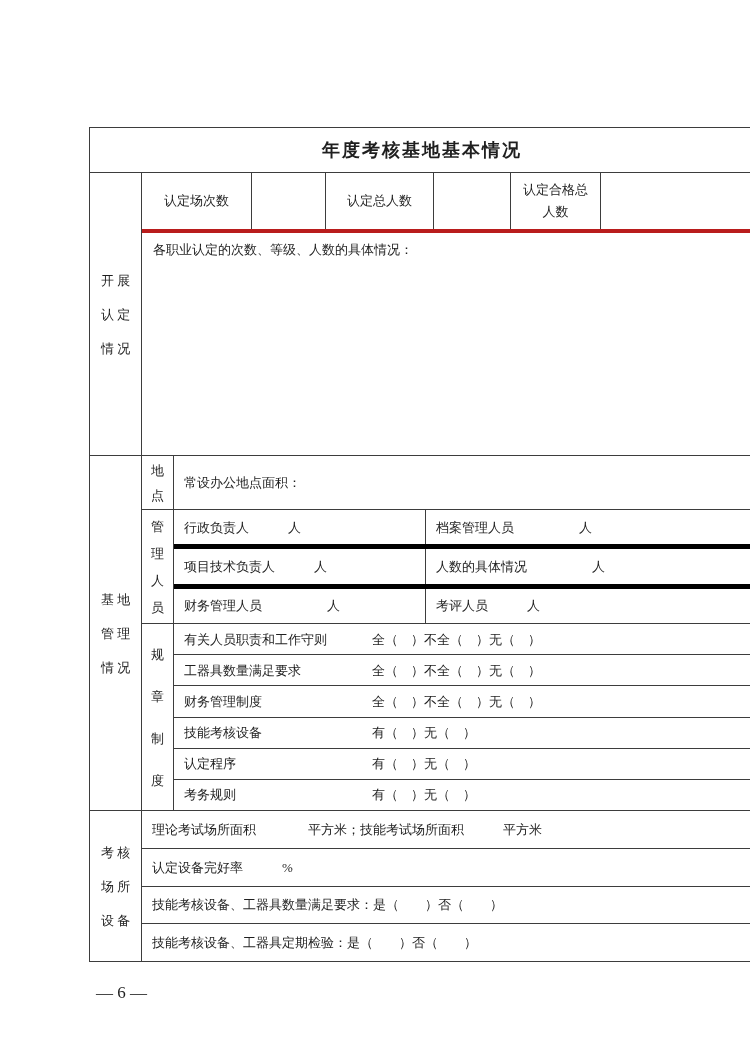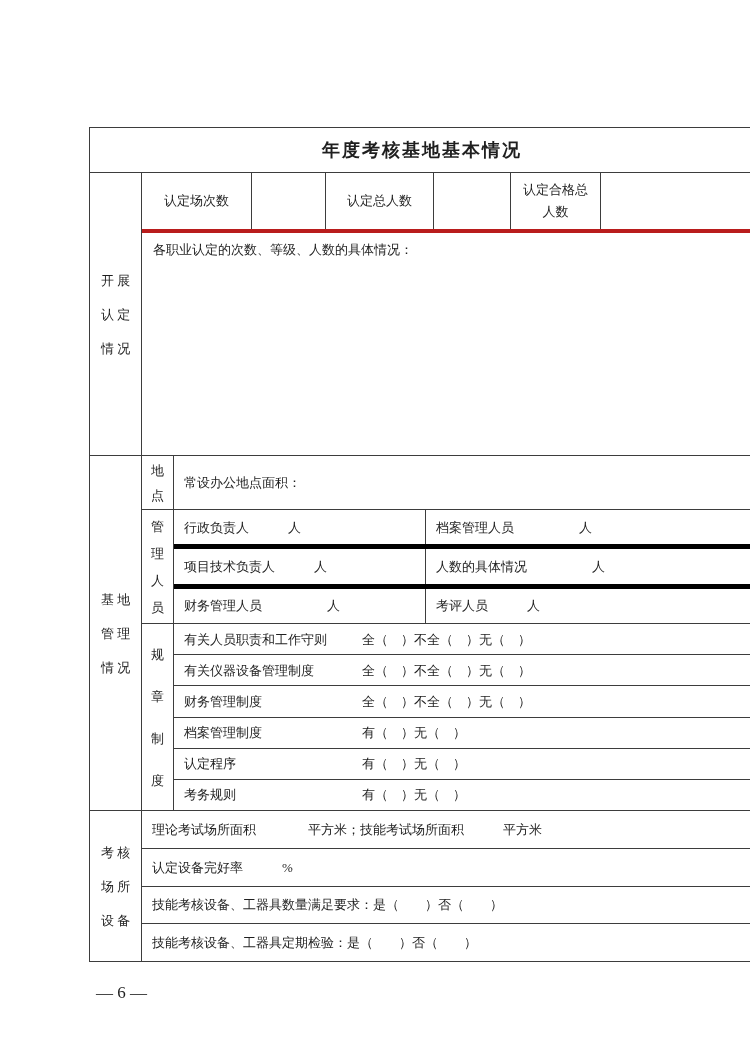--- a/index.html
+++ b/index.html
@@ -69,21 +69,21 @@
   .staff-cell { display:flex; align-items:center; padding-left:10px; white-space:pre; }
   .staff-left  { width:252px; flex:0 0 252px; border-right:1px solid #3d3d3d; }
   .staff-right { flex:1; }
 
   .rules-block { flex:1; display:flex; }
   .rules-block .subcol { gap:29px; }
   .rules-rows { flex:1; display:flex; flex-direction:column; }
   .rule-row { flex:1; display:flex; align-items:center; position:relative; border-bottom:1px solid #3d3d3d; }
   .rule-row:last-child { border-bottom:none; }
   .rule-label { padding-left:10px; white-space:pre; }
-  .rule-options { position:absolute; left:188px; white-space:pre; }
+  .rule-options { position:absolute; left:198px; white-space:pre; }
 
   
   .sec3 { flex:1; display:flex; }
   .sec3-rows { flex:1; display:flex; flex-direction:column; }
   .sec3-row { flex:1; display:flex; align-items:center; padding-left:10px; white-space:pre; border-bottom:1px solid #3d3d3d; }
   .sec3-row:last-child { border-bottom:none; }
 
   
   .page-number {
     position:absolute; left:96px; top:983px;
@@ -165,29 +165,29 @@
             <div>章</div>
             <div>制</div>
             <div>度</div>
           </div>
           <div class="rules-rows">
             <div class="rule-row">
               <span class="rule-label">有关人员职责和工作守则</span>
               <span class="rule-options">全（　）不全（　）无（　）</span>
             </div>
             <div class="rule-row">
-              <span class="rule-label">有关仪器设备管理制度</span>
+              <span class="rule-label">工器具数量满足要求</span>
               <span class="rule-options">全（　）不全（　）无（　）</span>
             </div>
             <div class="rule-row">
               <span class="rule-label">财务管理制度</span>
               <span class="rule-options">全（　）不全（　）无（　）</span>
             </div>
             <div class="rule-row">
-              <span class="rule-label">档案管理制度</span>
+              <span class="rule-label">技能考核设备</span>
               <span class="rule-options">有（　）无（　）</span>
             </div>
             <div class="rule-row">
               <span class="rule-label">认定程序</span>
               <span class="rule-options">有（　）无（　）</span>
             </div>
             <div class="rule-row">
               <span class="rule-label">考务规则</span>
               <span class="rule-options">有（　）无（　）</span>
             </div>

